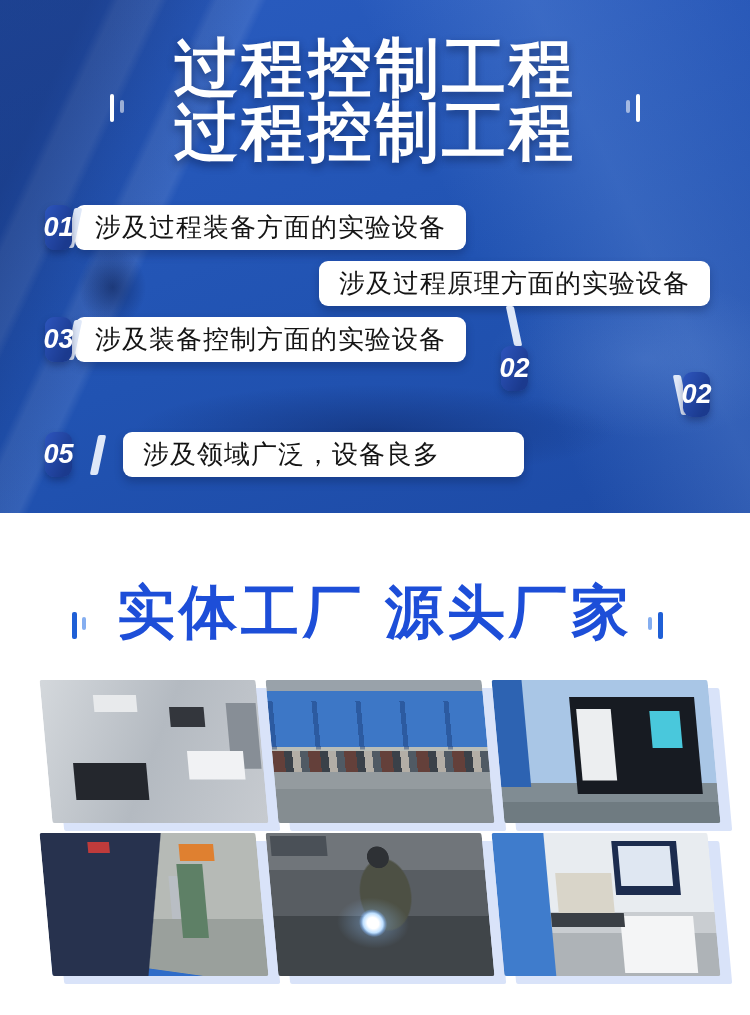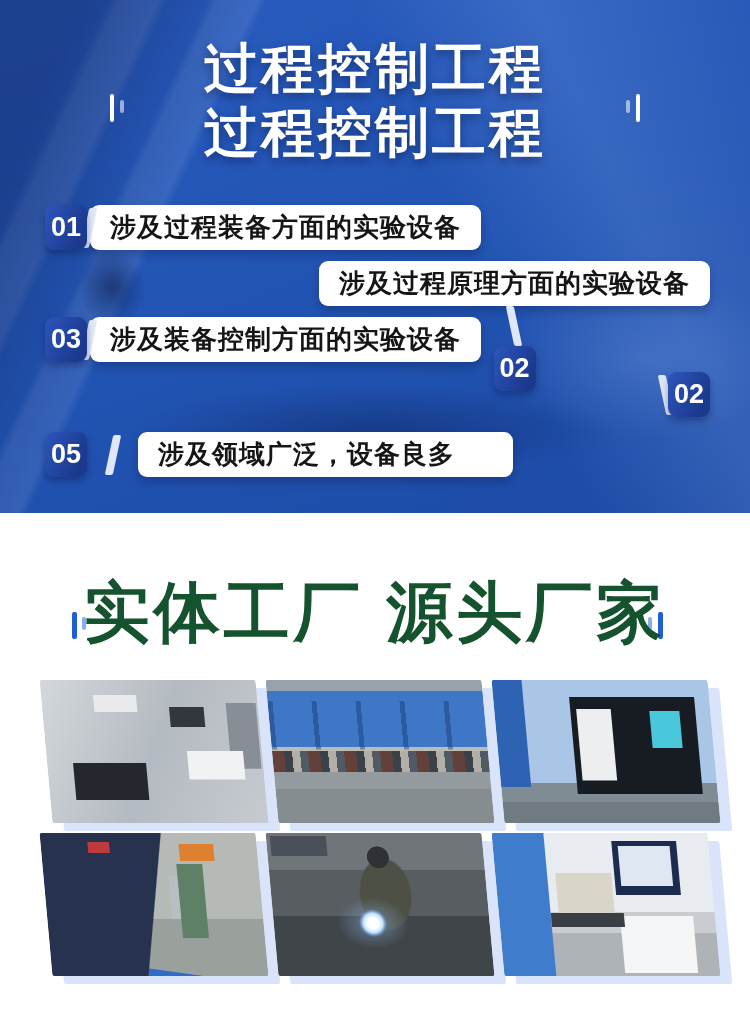--- a/index.html
+++ b/index.html
@@ -14,61 +14,61 @@
       radial-gradient(ellipse 46% 13% at 50% 84%, rgba(12,34,92,.45), rgba(12,34,92,0) 70%),
       radial-gradient(ellipse 6% 10% at 15% 56%, rgba(8,24,70,.55), rgba(8,24,70,0) 75%),
       radial-gradient(ellipse 30% 22% at 86% 70%, rgba(130,170,235,.22), rgba(130,170,235,0) 70%),
       linear-gradient(115deg, rgba(10,26,75,.40) 0 9%, rgba(10,26,75,0) 26%),
       linear-gradient(115deg, rgba(255,255,255,0) 11%, rgba(255,255,255,.10) 12% 16%, rgba(255,255,255,0) 17% 21%, rgba(255,255,255,.09) 22% 26%, rgba(255,255,255,0) 27%),
       linear-gradient(65deg, rgba(0,0,0,0) 60%, rgba(120,160,230,.25) 78%, rgba(60,100,190,.22) 100%),
       linear-gradient(160deg,#2a5cc0 0%,#2153b2 55%,#1d4aa5 100%);
   }
   .hero-title{
     position:absolute;left:0;top:36px;width:750px;text-align:center;
-    color:#fff;font-size:54px;font-weight:bold;line-height:64px;letter-spacing:3px;
+    color:#fff;font-size:64px;font-weight:bold;line-height:64px;letter-spacing:3px;
     text-shadow:0 4px 8px rgba(5,15,50,.45);
   }
   .tickgroup{position:absolute;}
   .tick-tall{position:absolute;width:4px;height:28px;border-radius:2px;}
   .tick-short{position:absolute;width:4px;height:13px;border-radius:2px;}
   .hero-ticks-left{left:110px;top:94px;}
   .hero-ticks-right{left:626px;top:94px;}
   .hero-ticks-left .tick-tall{left:0;top:0;background:#fff;}
   .hero-ticks-left .tick-short{left:10px;top:6px;background:rgba(255,255,255,.55);}
   .hero-ticks-right .tick-tall{left:10px;top:0;background:#fff;}
   .hero-ticks-right .tick-short{left:0;top:6px;background:rgba(255,255,255,.55);}
   
   .row{position:absolute;display:flex;align-items:center;height:45px;}
   .row.left{left:45px;}
   .row.right{right:40px;}
   .badge{
-    width:42px;height:45px;border-radius:9px;flex:0 0 auto;
+    width:27px;height:45px;border-radius:9px;flex:0 0 auto;
     background:linear-gradient(115deg,#2d55bd 0%,#1b3a8e 80%);
-    color:#fff;font-size:27px;font-weight:bold;
+    color:#fff;font-size:27px;font-weight:bold;font-style:italic;
     display:flex;align-items:center;justify-content:center;
     box-shadow:0 4px 7px rgba(8,18,60,.35);position:relative;z-index:2;
   }
   .sliver{
     width:8px;height:40px;background:#dfe8f8;border-radius:2px;flex:0 0 auto;
     position:relative;z-index:1;
   }
   .row.left  .sliver{transform:skewX(-12deg);margin:0 -3px 0 -2px;}
   .row.right .sliver{transform:skewX(12deg);margin:0 -2px 0 -3px;}
   .pill{
     height:45px;border-radius:9px;background:#fff;padding:0 20px;
-    font-size:26px;font-weight:bold;color:#151515;line-height:45px;
+    font-size:26px;font-weight:normal;color:#151515;line-height:45px;
     letter-spacing:1px;white-space:nowrap;
     box-shadow:0 5px 9px rgba(10,25,70,.30);position:relative;z-index:0;
   }
-  .pill.pad-extra{padding-right:58px;}
+  .pill.pad-extra{padding-right:84px;}
   .row1{top:205px;} .row2{top:261px;flex-direction:column;} .row3{top:317px;} .row4{top:372px;} .row5{top:432px;gap:24px;}
   
   .factory-title{
     position:absolute;left:0;top:582px;width:750px;text-align:center;
-    color:#14532d;font-size:66px;font-weight:bold;letter-spacing:4px;line-height:60px;
+    color:#1d4ed8;font-size:58px;font-weight:bold;letter-spacing:4px;line-height:60px;
   }
   .f-ticks-left{left:72px;top:612px;}
   .f-ticks-right{left:648px;top:612px;}
   .f-ticks-left .tick-tall{left:0;top:0;background:#1f5fd6;width:5px;height:27px;}
   .f-ticks-left .tick-short{left:10px;top:5px;background:#85aef0;}
   .f-ticks-right .tick-tall{left:10px;top:0;background:#1f5fd6;width:5px;height:27px;}
   .f-ticks-right .tick-short{left:0;top:5px;background:#85aef0;}
   
   .grid{
     position:absolute;left:46px;top:680px;width:668px;

